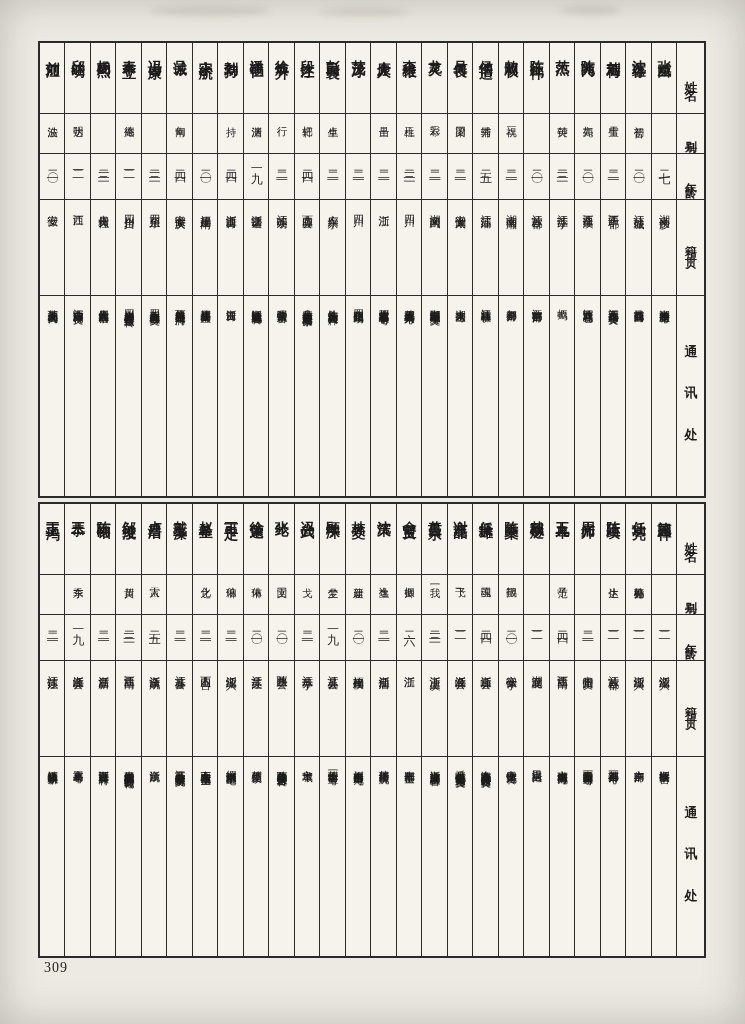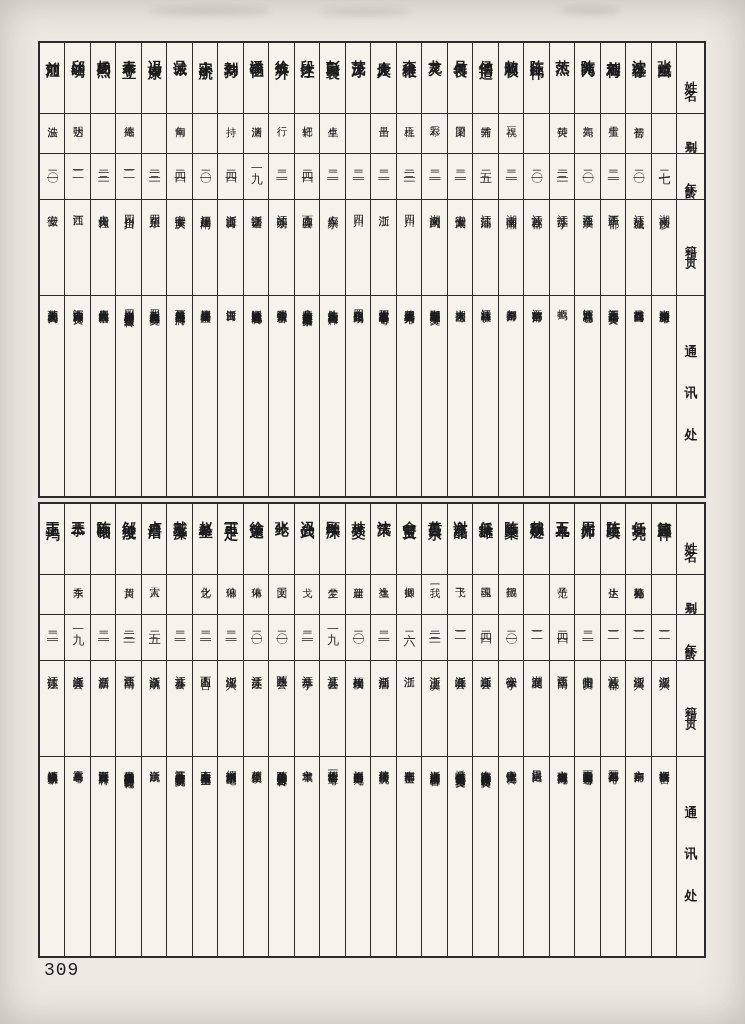--- a/index.html
+++ b/index.html
@@ -42,21 +42,21 @@
   .cell.native {height:96px;font-size:11px;letter-spacing:1px;padding-top:6px;}
   .cell.address{flex:1 1 auto;font-size:10.5px;line-height:12px;letter-spacing:.5px;padding-top:5px;}
 
   .header-col .cell{justify-content:center;font-weight:bold;padding:0;}
   .header-col .cell.name   {font-size:13px;letter-spacing:7px;}
   .header-col .cell.alias  {font-size:12px;letter-spacing:3px;}
   .header-col .cell.age    {font-size:12px;letter-spacing:5px;}
   .header-col .cell.native {font-size:12px;letter-spacing:12px;}
   .header-col .cell.address{font-size:13px;letter-spacing:42px;}
 
-  .page-number{position:absolute;left:44px;top:960px;font-size:18px;letter-spacing:1px;font-family:Liberation Mono, monospace;}
+  .page-number{position:absolute;left:44px;top:960px;font-size:14px;letter-spacing:1px;}
 </style>
 </head>
 <body>
 
 <div class="scan">
 
   <div class="smudge" style="left:150px;top:6px;width:120px;height:10px;"></div>
   <div class="smudge" style="left:320px;top:8px;width:90px;height:8px;"></div>
   <div class="smudge" style="left:560px;top:6px;width:60px;height:9px;"></div>
 

